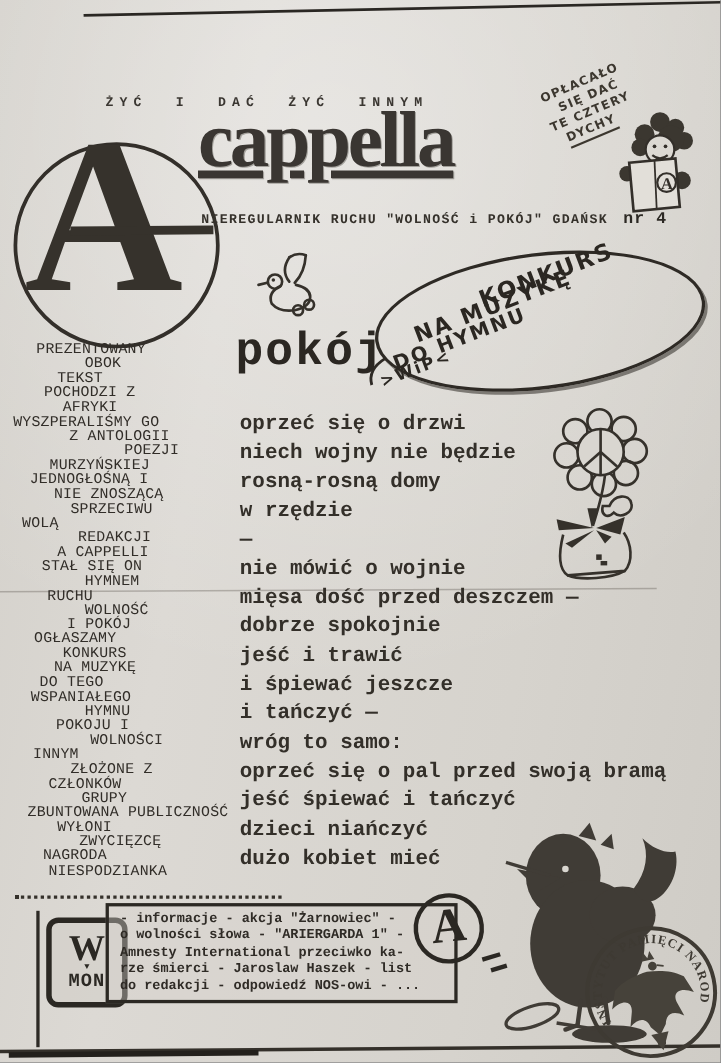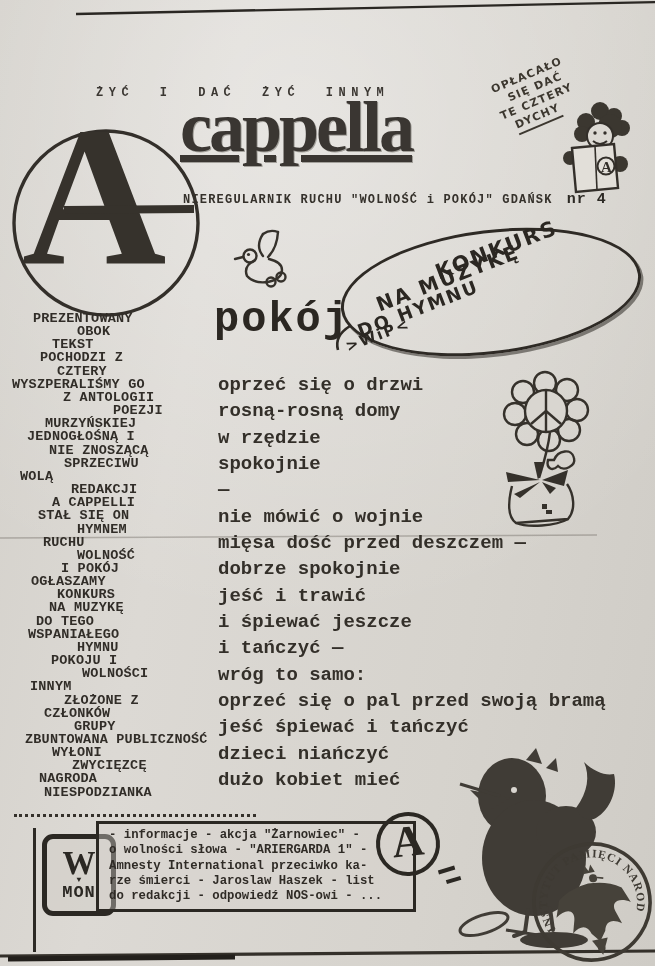--- a/index.html
+++ b/index.html
@@ -30,21 +30,21 @@
   .bubble{left:336px;top:222px;width:312px;height:140px;}
   .bubble-ellipse{position:absolute;left:4px;top:8px;width:296px;height:118px;border:3px solid #2e2a25;
     border-radius:50%;transform:rotate(-7deg);box-shadow:2px 3px 0 rgba(46,42,37,.55);}
   .bubble-line{position:absolute;font-family:"DejaVu Sans",sans-serif;font-weight:bold;color:#2b2722;
     transform:rotate(-21deg);letter-spacing:2px;white-space:nowrap;}
   .bubble-line:nth-of-type(1){left:96px;top:16px;font-size:21px;}
   .bubble-line:nth-of-type(2){left:36px;top:44px;font-size:20px;}
   .bubble-line:nth-of-type(3){left:18px;top:76px;font-size:18px;}
   .bubble-line:nth-of-type(4){left:8px;top:104px;font-size:15px;}
   
-  .sidebar{left:0;top:312px;width:212px;font-size:13.5px;font-weight:bold;line-height:13.15px;
+  .sidebar{left:0;top:312px;width:212px;font-size:13.5px;font-weight:normal;line-height:13.15px;
     letter-spacing:.2px;color:#312d28;white-space:nowrap;}
   
   .poem-title{left:214px;top:296px;font-size:42px;font-weight:bold;letter-spacing:2px;color:#2b2722;}
   .poem{left:218px;top:372px;font-size:19px;font-weight:bold;line-height:26.35px;color:#332f29;white-space:nowrap;}
   
   .dotted-divider{left:14px;top:814px;width:242px;height:0;border-top:3px dotted #35312b;}
   .bracket-v{left:33px;top:828px;width:3px;height:124px;background:#2d2a25;}
   .wmon{left:42px;top:834px;width:64px;height:72px;border:5px solid #2b2823;border-radius:11px;
     display:flex;flex-direction:column;align-items:center;justify-content:center;background:rgba(210,207,200,.6);}
   .wmon .w{font-family:"Liberation Serif",serif;font-weight:900;font-size:33px;line-height:28px;color:#2b2823;}
@@ -139,21 +139,21 @@
         <span class="bubble-line">&gt;WiP&lt;</span>
       </div>
   </div>
 
   <div class="abs sidebar">
 
   <div style="margin-left: 33px;">PREZENTOWANY</div>
       <div style="margin-left: 77px;">OBOK</div>
       <div style="margin-left: 52px;">TEKST</div>
       <div style="margin-left: 40px;">POCHODZI Z</div>
-      <div style="margin-left: 57px;">CZTERY</div>
+      <div style="margin-left: 57px;">AFRYKI</div>
       <div style="margin-left: 12px;">WYSZPERALIŚMY GO</div>
       <div style="margin-left: 63px;">Z ANTOLOGII</div>
       <div style="margin-left: 113px;">POEZJI</div>
       <div style="margin-left: 45px;">MURZYŃSKIEJ</div>
       <div style="margin-left: 27px;">JEDNOGŁOŚNĄ I</div>
       <div style="margin-left: 35px; padding-left: 14px;">NIE ZNOSZĄCĄ</div>
       <div style="margin-left: 64px;">SPRZECIWU</div>
       <div style="margin-left: 20px;">WOLĄ</div>
       <div style="margin-left: 71px;">REDAKCJI</div>
       <div style="margin-left: 52px;">A CAPPELLI</div>
@@ -178,23 +178,23 @@
       <div style="margin-left: 52px;">WYŁONI</div>
       <div style="margin-left: 72px;">ZWYCIĘZCĘ</div>
       <div style="margin-left: 39px;">NAGRODA</div>
       <div style="margin-left: 44px;">NIESPODZIANKA</div>
     </div>
 
   <div class="abs poem-title">pokój</div>
   <div class="abs poem">
 
   <div>oprzeć się o drzwi</div>
+      <div>niech wojny nie będzie</div>
       <div>rosną-rosną domy</div>
       <div>w rzędzie</div>
-      <div>spokojnie</div>
       <div>—</div>
       <div>nie mówić o wojnie</div>
       <div>mięsa dość przed deszczem —</div>
       <div>dobrze spokojnie</div>
       <div>jeść i trawić</div>
       <div>i śpiewać jeszcze</div>
       <div>i tańczyć —</div>
       <div>wróg to samo:</div>
       <div>oprzeć się o pal przed swoją bramą</div>
       <div>jeść śpiewać i tańczyć</div>

